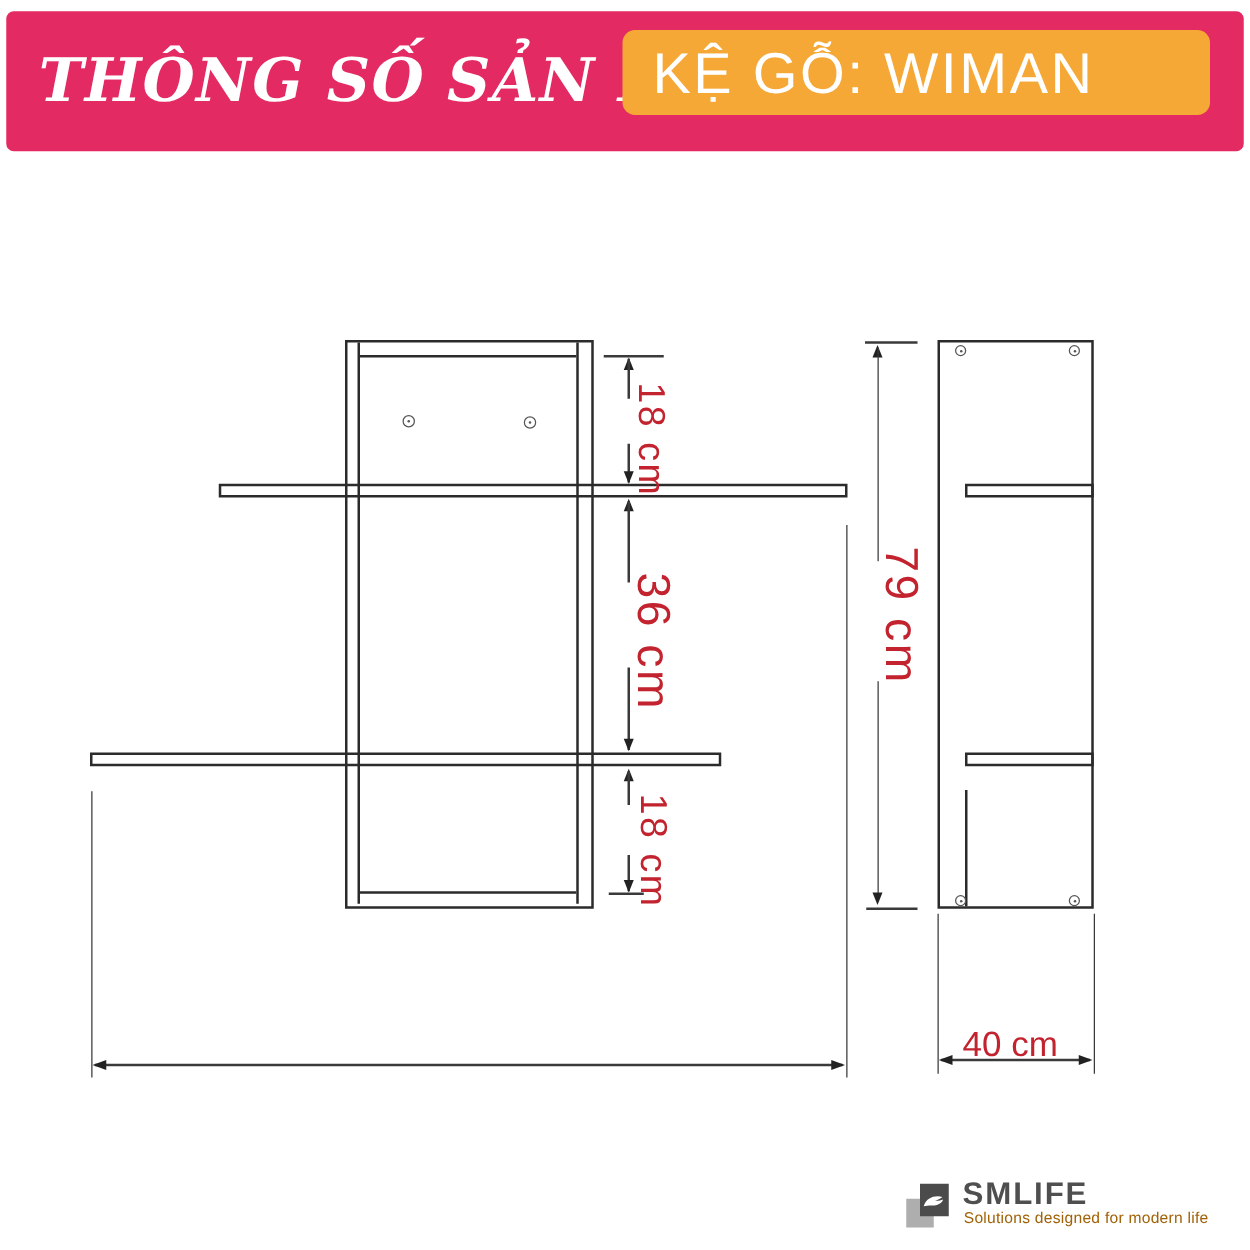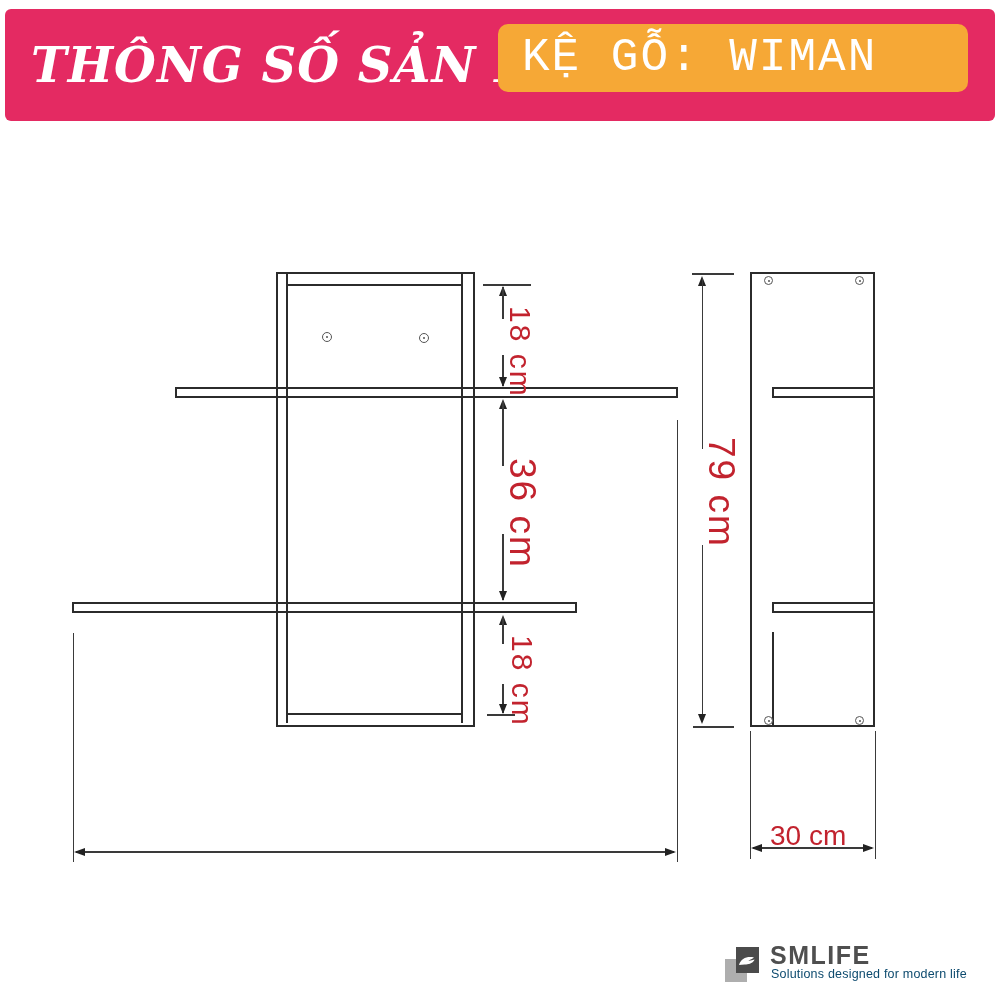--- a/index.html
+++ b/index.html
@@ -5,42 +5,42 @@
   html,body{margin:0;padding:0;background:#fff;}
   .canvas{position:relative;width:1000px;height:1000px;background:#ffffff;overflow:hidden;
           font-family:"Liberation Sans",sans-serif;}
   
   .header-band{position:absolute;left:5px;top:9px;width:990px;height:112px;
                background:#E42A62;border-radius:6px;}
   .header-title{position:absolute;left:26px;top:0;height:100%;display:flex;align-items:center;
                 color:#ffffff;font-family:"DejaVu Serif",serif;font-style:italic;font-weight:700;
                 font-size:48px;letter-spacing:1px;white-space:nowrap;}
   .header-badge{position:absolute;left:493px;top:15px;width:470px;height:68px;background:#F6A836;
-                border-radius:10px;display:flex;align-items:center;font-family:Liberation Mono, monospace;}
+                border-radius:10px;display:flex;align-items:center;}
   .header-badge span{color:#ffffff;font-size:46px;letter-spacing:2px;padding-left:24px;white-space:nowrap;}
   
   .ln{position:absolute;background:#2b2b2b;}
   .dln{position:absolute;background:#3a3a3a;}
   .rect{position:absolute;border:2px solid #2b2b2b;background:transparent;}
   .screw{position:absolute;border:1.5px solid #555;border-radius:50%;background:#fff;}
   .screw i{position:absolute;left:50%;top:50%;width:2px;height:2px;margin:-1px 0 0 -1px;
            background:#555;border-radius:50%;}
   .arr{position:absolute;width:0;height:0;}
   .arr.up{border-left:4px solid transparent;border-right:4px solid transparent;border-bottom:10px solid #222;}
   .arr.down{border-left:4px solid transparent;border-right:4px solid transparent;border-top:10px solid #222;}
   .arr.left{border-top:4px solid transparent;border-bottom:4px solid transparent;border-right:11px solid #222;}
   .arr.right{border-top:4px solid transparent;border-bottom:4px solid transparent;border-left:11px solid #222;}
   .dimtext{position:absolute;color:#C2232E;white-space:nowrap;}
   .vtext{writing-mode:vertical-rl;letter-spacing:2px;}
   
   .logo-sq-light{position:absolute;left:725px;top:959px;width:22px;height:23px;background:#AEAEAE;}
   .logo-sq-dark{position:absolute;left:736px;top:947px;width:23px;height:26px;background:#4B4B4B;}
   .logo-sq-dark svg{position:absolute;left:2px;top:5px;}
   .brand{position:absolute;left:770px;top:941px;font-size:25px;font-weight:bold;color:#4F4F4F;letter-spacing:1.5px;}
-  .tagline{position:absolute;left:771px;top:967px;font-size:12.5px;color:#0c4a6e;letter-spacing:.2px;}
+  .tagline{position:absolute;left:771px;top:967px;font-size:12.5px;color:#a16207;letter-spacing:.2px;}
 </style>
 </head>
 <body>
 
 <div class="canvas">
 
   <div class="header-band">
     <div class="header-title">THÔNG SỐ SẢN PHẨM</div>
     <div class="header-badge">
       <span>KỆ GỖ: WIMAN</span>
@@ -110,21 +110,21 @@
   <div class="dln" style="left:701.5px;top:278px;width:1.5px;height:171px;"></div>
   <div class="dln" style="left:701.5px;top:545px;width:1.5px;height:170px;"></div>
   <div class="arr down" style="left:698px;top:714px;"></div>
   <div class="dimtext vtext" style="left:700px;top:437px;font-size:37px;">79 cm</div>
 
   <div class="dln" style="left:749.5px;top:731px;width:1.5px;height:128px;"></div>
   <div class="dln" style="left:874.5px;top:731px;width:1.5px;height:128px;"></div>
   <div class="dln" style="left:753px;top:847px;width:119px;height:1.5px;"></div>
   <div class="arr left" style="left:751px;top:844px;"></div>
   <div class="arr right" style="left:863px;top:844px;"></div>
-  <div class="dimtext" style="left:770px;top:820px;font-size:28px;">30 cm</div>
+  <div class="dimtext" style="left:770px;top:820px;font-size:28px;">40 cm</div>
 
   <div class="logo-sq-light"></div>
   <div class="logo-sq-dark">
     <svg width="19" height="16" viewBox="0 0 19 16">
       <path d="M1 13 C3 6.5 9 4 16 5.5 C13.5 7.5 11.5 8 10 8.6 C12.5 8.8 14.5 8.4 16.5 7.6 C15.5 11 11 12.6 7.5 12.4 C5 12.3 3 12.7 1 13 Z" fill="#ffffff"></path>
     </svg>
   </div>
   <div class="brand">SMLIFE</div>
   <div class="tagline">Solutions designed for modern life</div>
 

